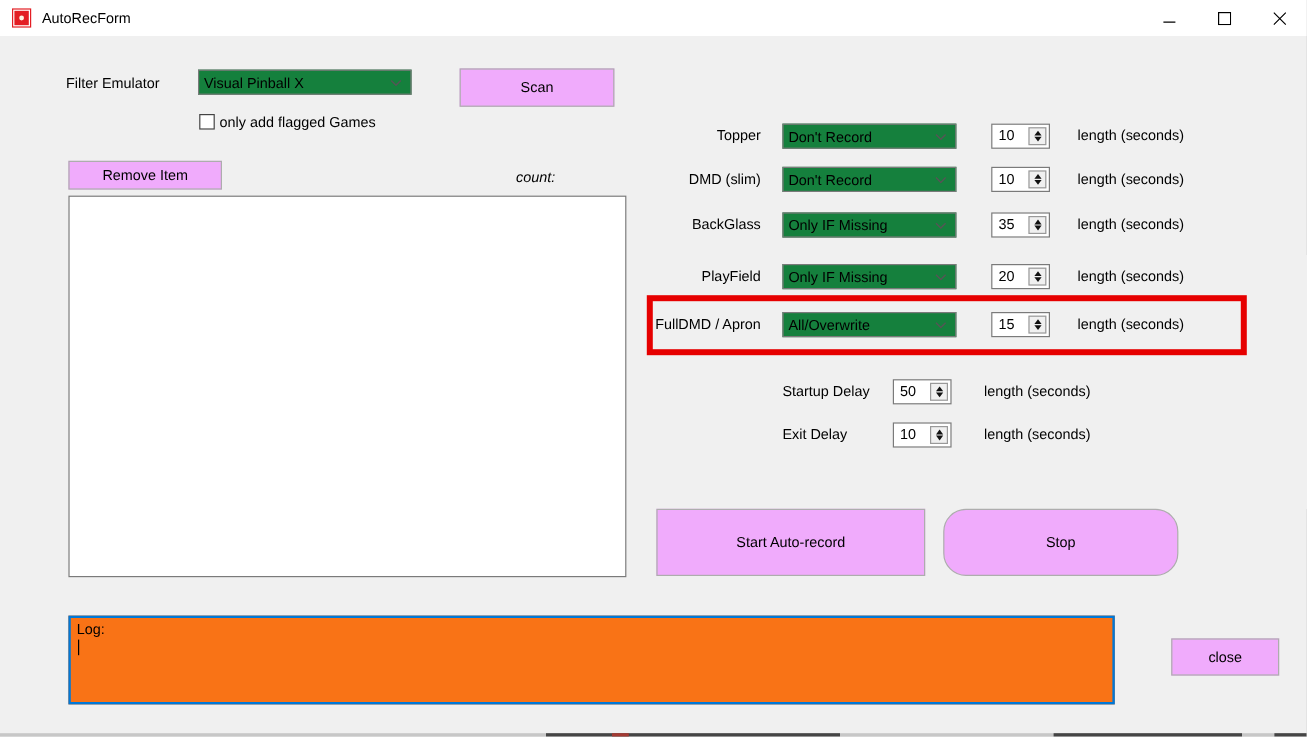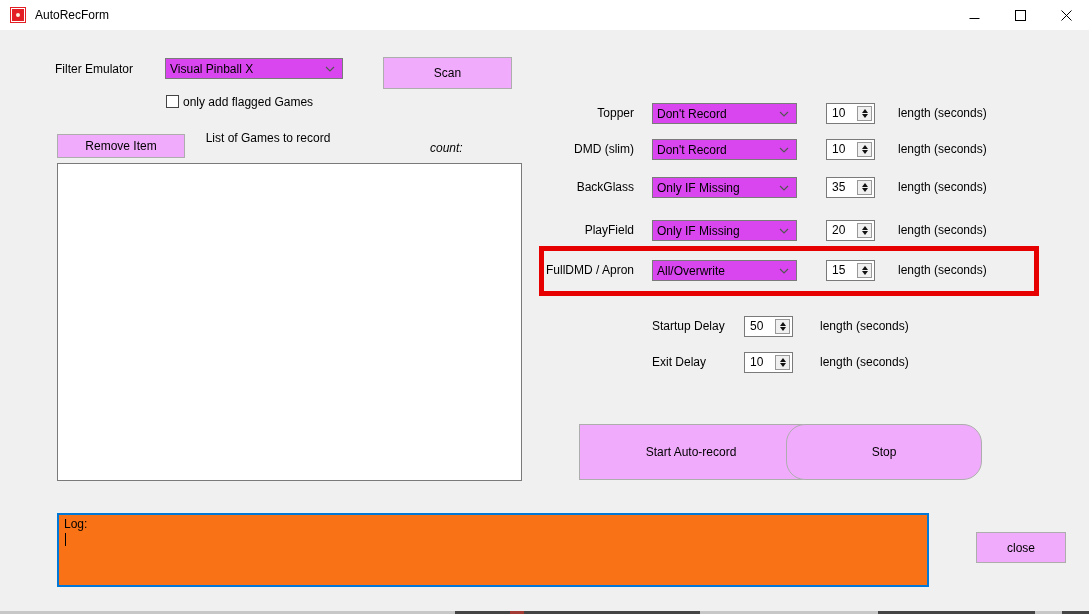--- a/index.html
+++ b/index.html
@@ -19,21 +19,21 @@
   .app-icon-ring { width:3px; height:3px; border:2px solid #fdf3e3; border-radius:50%; background:#e8a33d; }
   .title-text { margin-left:9px; font-size:12px; }
   .win-controls { margin-left:auto; display:flex; height:100%; }
   .win-ctrl { width:46px; height:100%; display:flex; align-items:center; justify-content:center; }
   
   .btn {
     position:absolute; background:#f0abfc; border:1px solid #adadad;
     display:flex; align-items:center; justify-content:center; cursor:default;
   }
   .combo {
-    background:#d946ef; border:1px solid #7a7a7a; height:21px;
+    background:#15803d; border:1px solid #7a7a7a; height:21px;
     display:flex; align-items:center; padding:0 7px 0 4px;
   }
   .combo .chev { margin-left:auto; }
   .numeric { position:absolute; background:#fff; border:1px solid #7a7a7a; height:21px; }
   .num-text { position:absolute; left:5px; top:0; line-height:19px; }
   .spin {
     position:absolute; right:2px; top:2px; bottom:2px; width:15px;
     background:#f0f0f0; border:1px solid #999;
     display:flex; flex-direction:column; align-items:center; justify-content:space-evenly;
   }
@@ -59,21 +59,21 @@
   
   .delay-label { position:absolute; left:652px; line-height:21px; }
   .delay-num   { left:744px; top:0; width:49px; }
   .delay-unit  { position:absolute; left:820px; line-height:21px; }
   
   #highlight-rect {
     position:absolute; left:539px; top:246px; width:500px; height:50px;
     border:5px solid #e60000; pointer-events:none; z-index:5;
   }
   
-  #start-btn { left:547px; top:424px; width:224px; height:56px;margin-left:32px; }
+  #start-btn { left:547px; top:424px; width:224px; height:56px; }
   #stop-btn  { left:786px; top:424px; width:196px; height:56px;border-radius:19px; }
   #log-box {
     position:absolute; left:57px; top:513px; width:872px; height:74px;
     background:#f97316; border:2px solid #0078d7; padding:2px 5px;
   }
   #log-caret { position:absolute; left:6px; top:18px; width:1px; height:13px; background:#000; }
   #close-btn { left:976px; top:532px; width:90px; height:31px; }
   
   .sliver { position:absolute; left:0; top:611px; width:1089px; height:3px; background:#c7c7c7; }
   .sliver-seg { position:absolute; top:0; height:3px; background:#454545; }
@@ -119,21 +119,20 @@
   </div>
   <div class="btn" id="scan-btn">
     <span>Scan</span>
   </div>
   <div id="flag-checkbox"></div>
   <div class="lbl" id="flag-label">only add flagged Games</div>
 
   <div class="btn" id="remove-btn">
     <span>Remove Item</span>
   </div>
-  <div class="lbl" id="list-title">List of Games to record</div>
   <div class="lbl" id="count-label">count:</div>
   <div id="games-list"></div>
 
   <div class="rec-row" style="top:103px">
     <div class="rec-label">Topper</div>
     <div class="combo rec-combo">
       <span>Don't Record</span>
       <svg class="chev" width="10" height="6">
           <path d="M1 1 L5 5 L9 1" stroke="#555" stroke-width="1.2" fill="none"></path>
         </svg>

